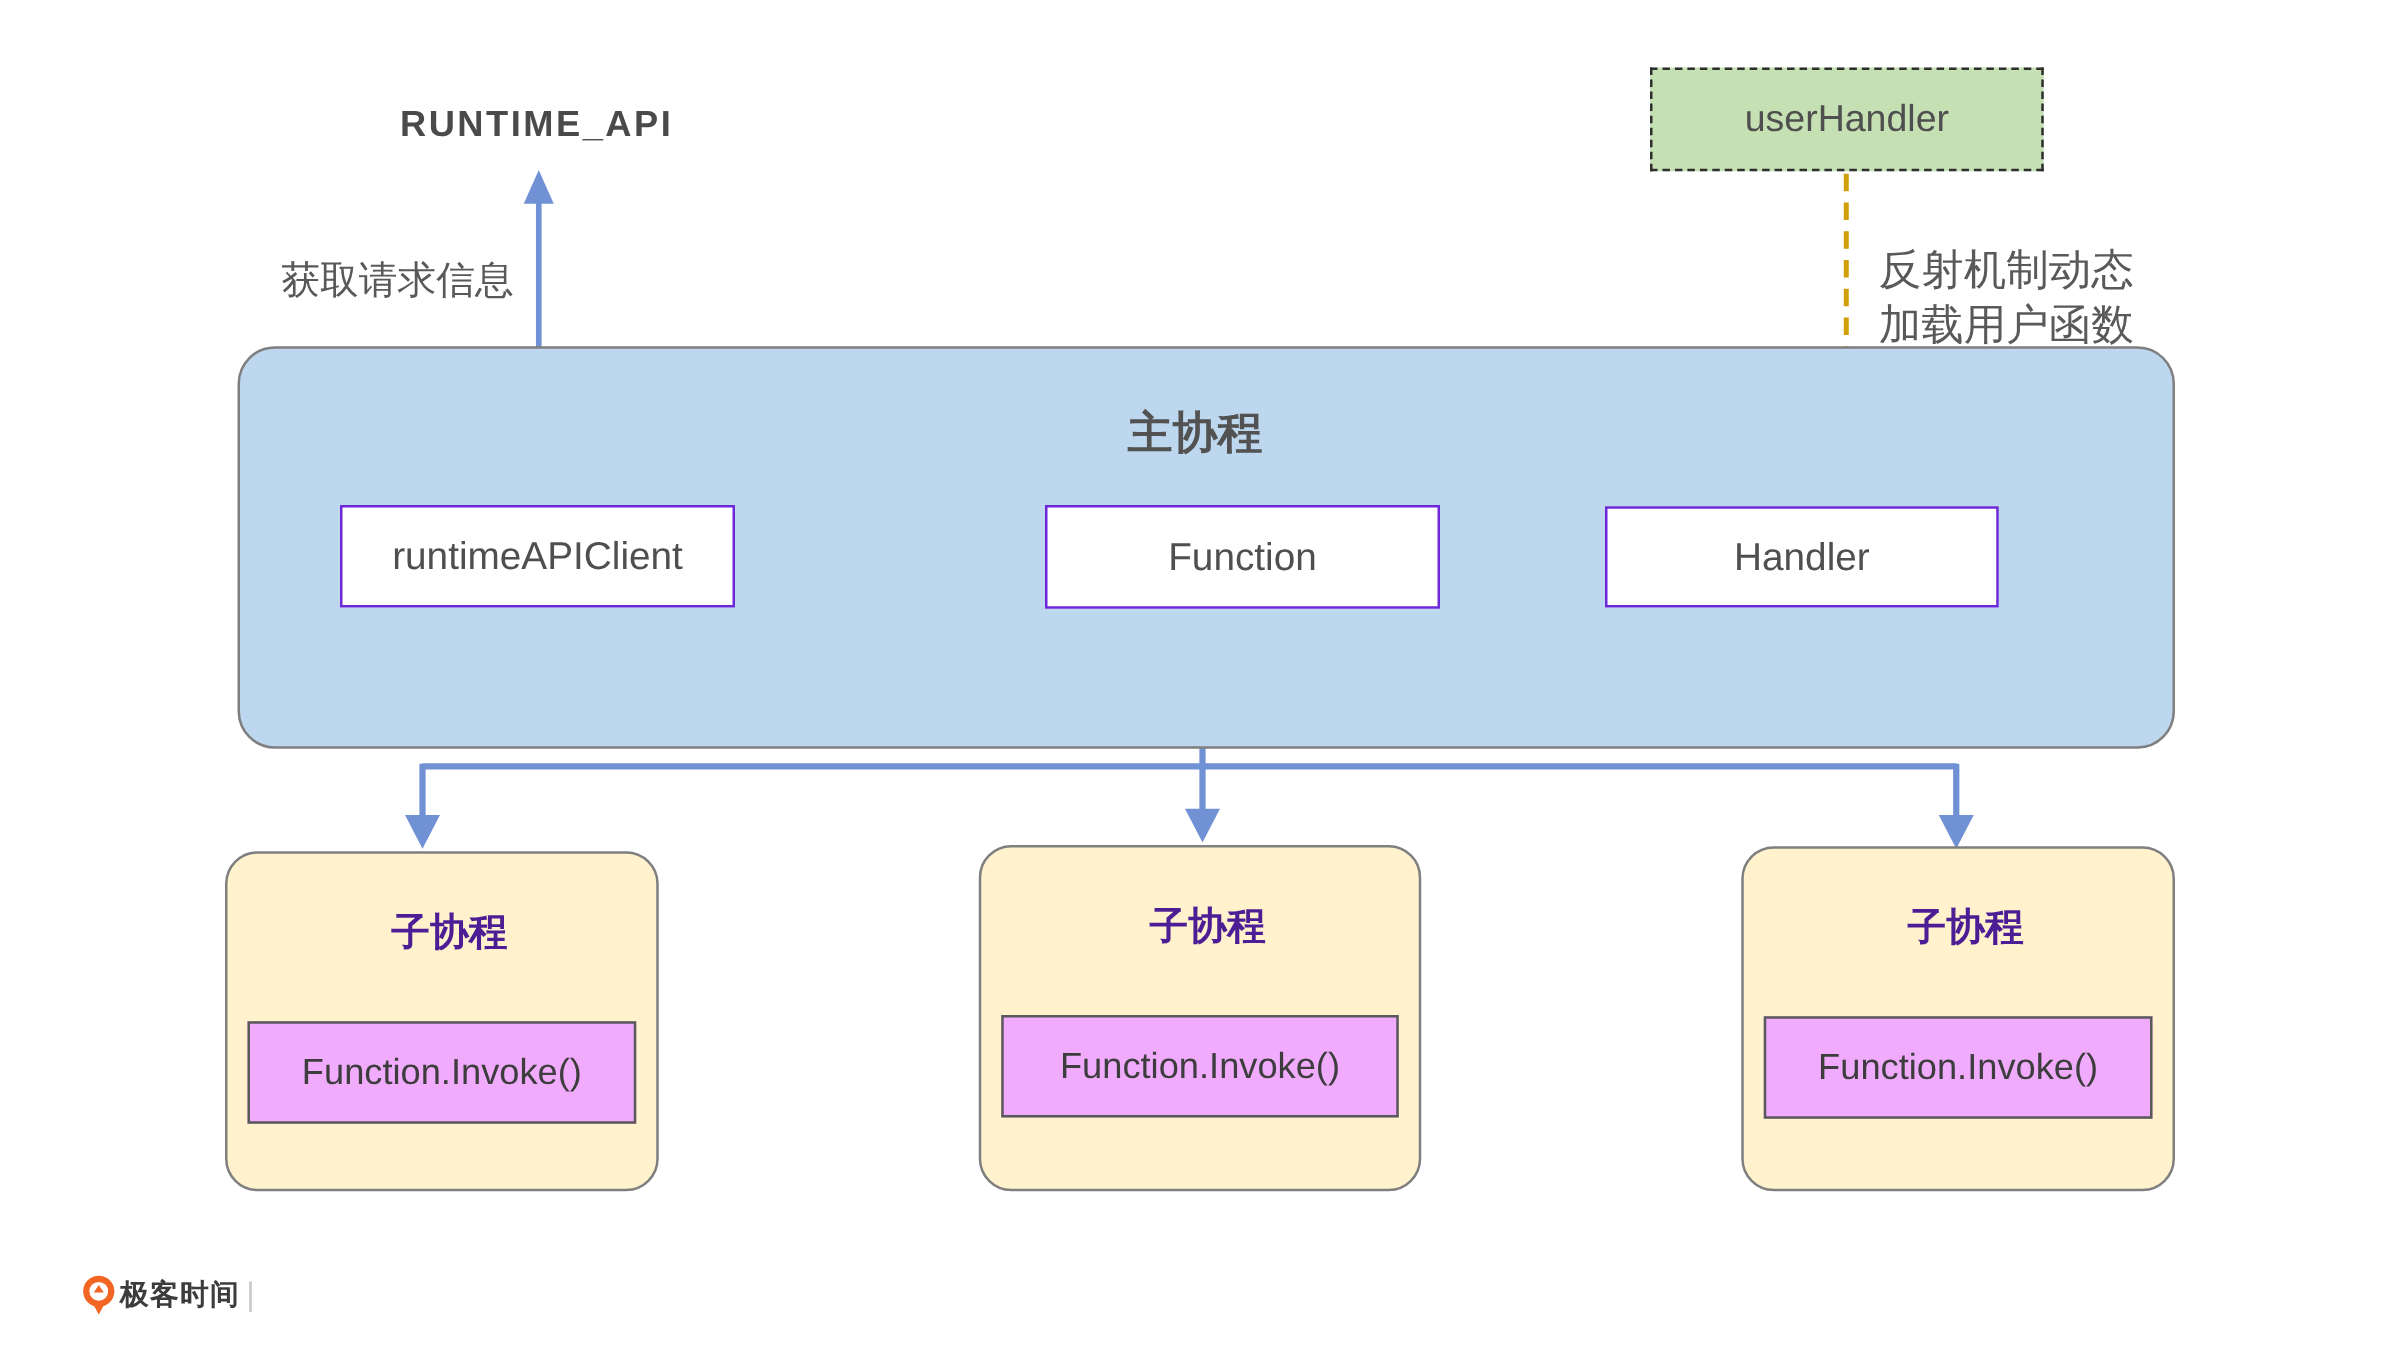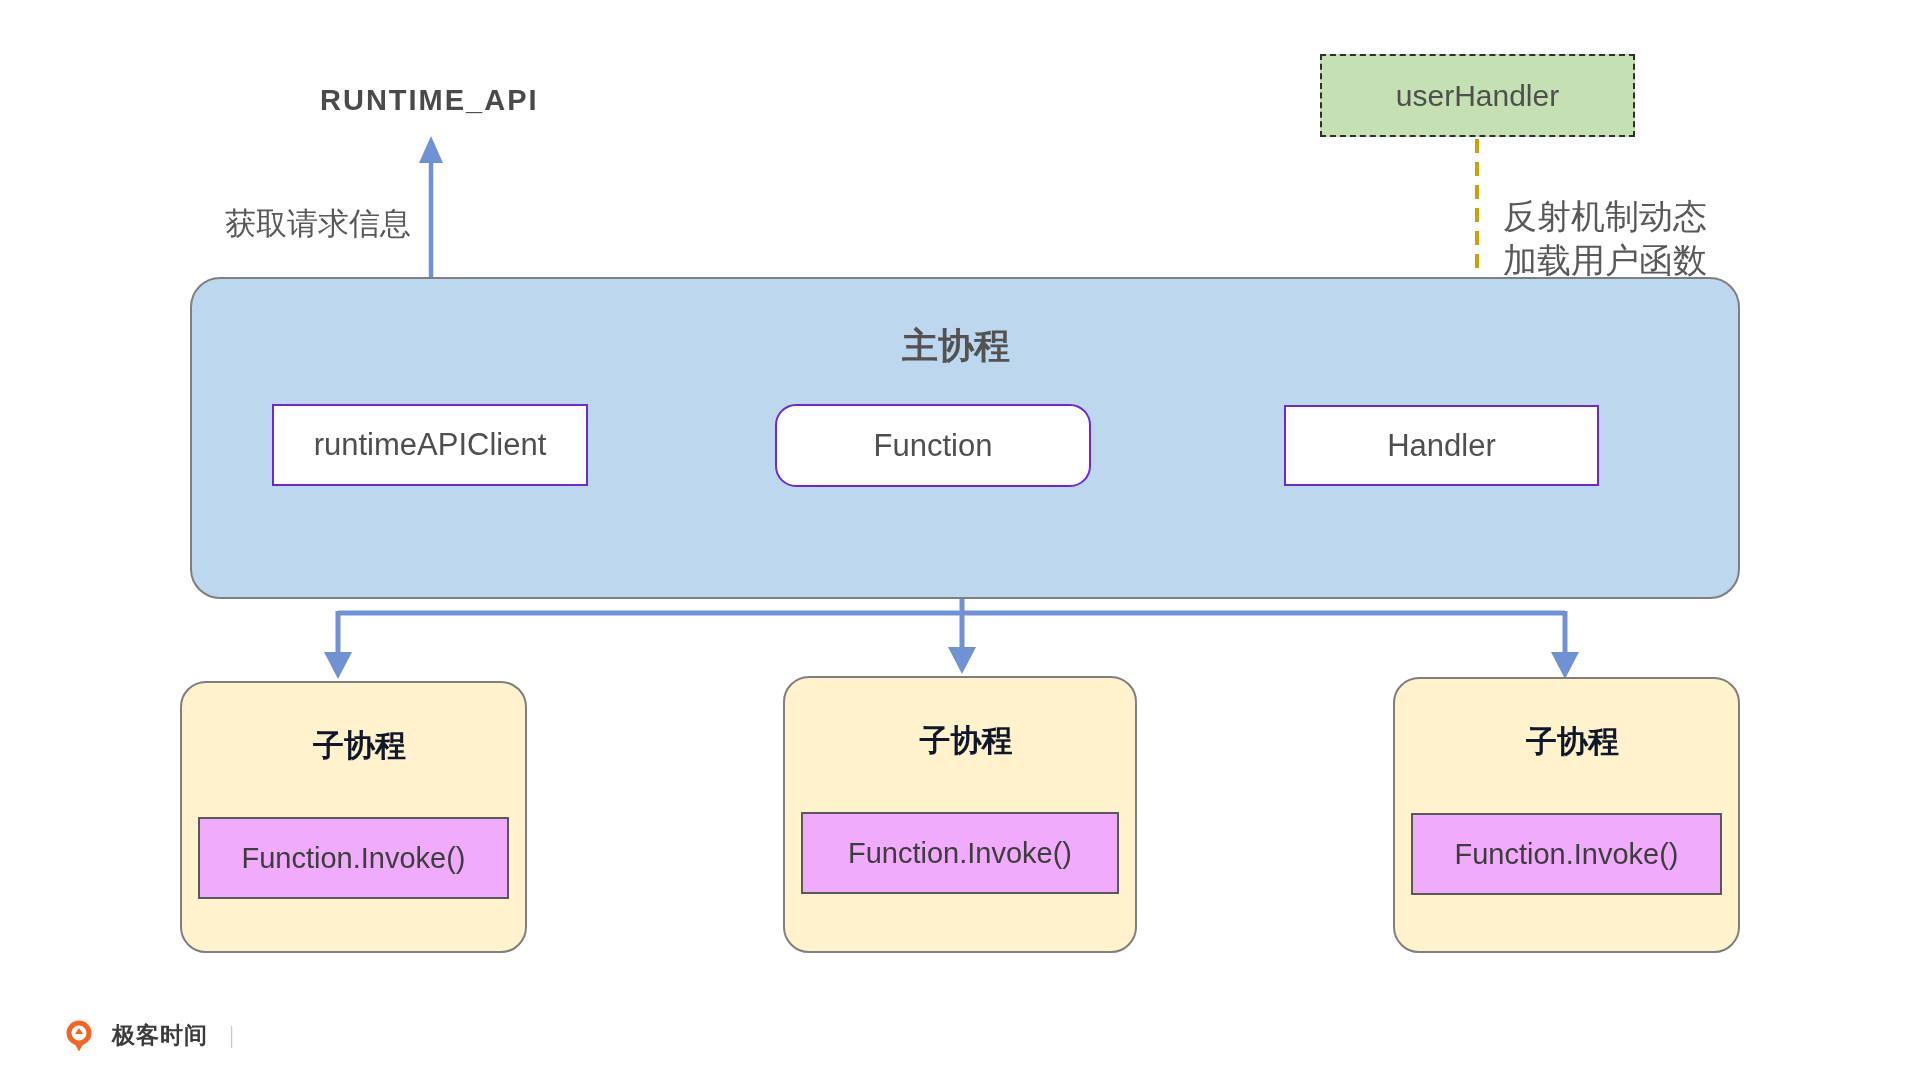--- a/index.html
+++ b/index.html
@@ -27,49 +27,49 @@
   .main-title{
     left:902px;top:322px;width:120px;text-align:left;
     font-size:36px;font-weight:700;color:#525252;
   }
   .node{
     background:#ffffff;border:2px solid #6d28d9;box-sizing:border-box;
     display:flex;align-items:center;justify-content:center;
     font-size:31px;color:#4f4f4f;
   }
   .node-runtime-client{left:272px;top:404px;width:316px;height:82px;}
-  .node-function{left:775px;top:404px;width:316px;height:83px;border-radius:21px;}
+  .node-function{left:836px;top:404px;width:316px;height:83px;}
   .node-handler{left:1284px;top:405px;width:315px;height:81px;}
 
   .user-handler{
     left:1320px;top:54px;width:315px;height:83px;box-sizing:border-box;
     background:#c5e0b3;border:2px dashed #2f2f2f;
     display:flex;align-items:center;justify-content:center;
     font-size:30px;color:#4f4f4f;
   }
 
   .child-box{
     background:#fff2cc;border:2px solid #7f7f7f;border-radius:26px;box-sizing:border-box;
   }
   .child-1{left:180px;top:681px;width:347px;height:272px;}
   .child-2{left:783px;top:676px;width:354px;height:277px;}
   .child-3{left:1393px;top:677px;width:347px;height:276px;}
   .child-title{
     margin-top:42px;text-align:center;
-    font-size:31px;font-weight:600;color:#0f172a;padding-left:12px;
+    font-size:31px;font-weight:600;color:#4c1d95;padding-left:12px;
   }
   .child-node{
     position:absolute;left:16px;right:16px;top:134px;height:82px;box-sizing:border-box;
     background:#f0abfc;border:2px solid #595959;
     display:flex;align-items:center;justify-content:center;
     font-size:29px;color:#3d3d3d;
   }
 
   .footer{
-    left:64px;top:1016px;height:38px;display:flex;align-items:center;gap:18px;font-family:Liberation Serif, serif;
+    left:64px;top:1016px;height:38px;display:flex;align-items:center;gap:2px;
   }
   .brand-text{font-size:23px;font-weight:700;color:#3c3c3c;letter-spacing:1px;}
   .footer-sep{font-size:26px;font-weight:300;color:#c9c9c9;margin:0 3px;}
   .course-text{font-size:22px;color:#9b9b9b;letter-spacing:1px;}
 </style>
 </head>
 <body>
 
 <div class="canvas">
 

